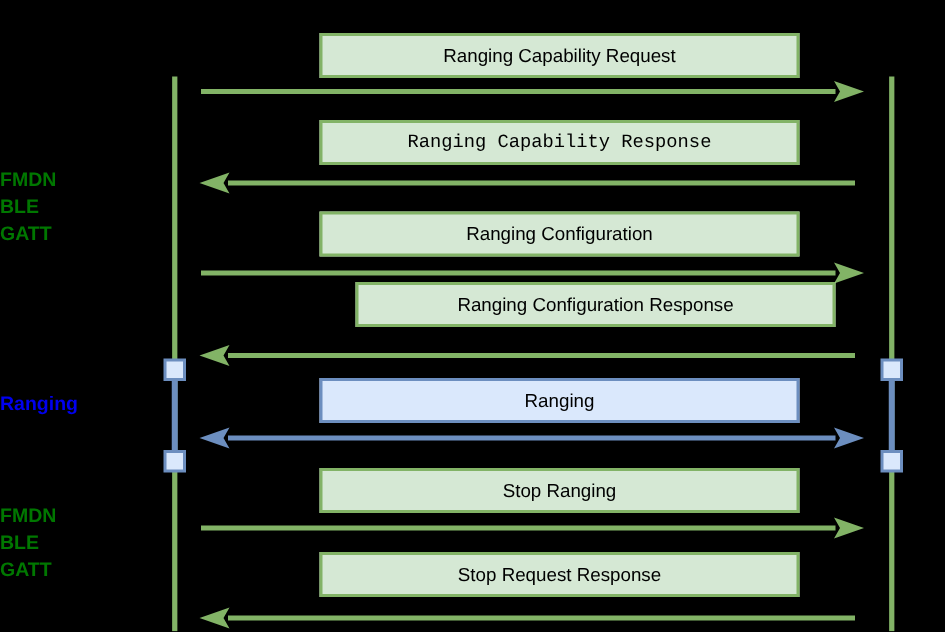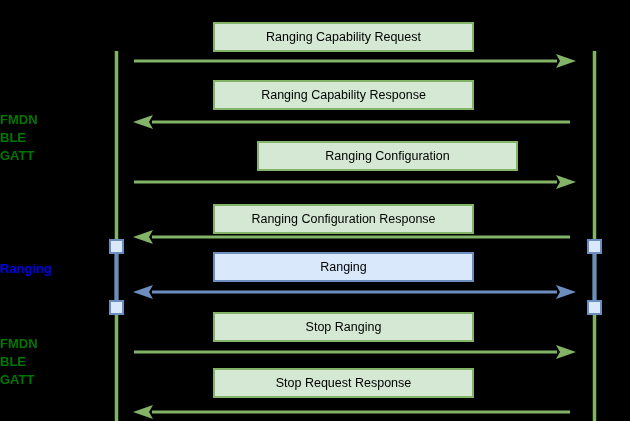--- a/index.html
+++ b/index.html
@@ -3,21 +3,21 @@
 <meta charset="utf-8">
 <style>
   html,body{margin:0;padding:0;background:#000;}
   #canvas{
     position:relative;width:630px;height:421px;overflow:hidden;
     background:var(--bg,#000);
     font-family:"Liberation Sans",sans-serif;
   }
   #svg-layer{position:absolute;left:0;top:0;}
   .msg-box{
-    position:absolute;left:213px;width:261px;height:30px;box-sizing:border-box;
+    position:absolute;left:213px;width:320px;height:30px;box-sizing:border-box;
     display:flex;align-items:center;justify-content:center;
     font-size:12.5px;color:var(--box-text,#000);
   }
   .msg-box.green{background:var(--green-fill);border:2px solid var(--green-stroke);}
   .msg-box.blue{background:var(--blue-fill);border:2px solid var(--blue-stroke);}
   .phase-label{
     position:absolute;left:0;width:112px;text-align:left;
     font-weight:bold;font-size:13px;line-height:18px;white-space:pre-line;
   }
   .phase-label.green{color:var(--label-green);}
@@ -56,20 +56,20 @@
       <div class="phase-label green" style="top: 111px;">FMDN
 BLE
 GATT</div>
       <div class="phase-label blue" style="top: 260px;">Ranging</div>
       <div class="phase-label green" style="top: 335px;">FMDN
 BLE
 GATT</div>
     </div>
   <div id="message-layer">
       <div class="msg-box green" style="top: 22px;">Ranging Capability Request</div>
-      <div class="msg-box green" style="top: 80px;">Ranging Capability Response</div>
-      <div class="msg-box green" style="top: 141px; margin-left: 44px;">Ranging Configuration</div>
-      <div class="msg-box green" style="top: 204px;">Ranging Configuration Response</div>
+      <div class="msg-box green" style="top: 80px; font-family: Liberation Mono, monospace;">Ranging Capability Response</div>
+      <div class="msg-box green" style="top: 141px;">Ranging Configuration</div>
+      <div class="msg-box green" style="top: 188px; margin-left: 24px;">Ranging Configuration Response</div>
       <div class="msg-box blue" style="top: 252px;">Ranging</div>
       <div class="msg-box green" style="top: 312px;">Stop Ranging</div>
       <div class="msg-box green" style="top: 368px;">Stop Request Response</div>
     </div>
 </div>
 
 </body></html>

